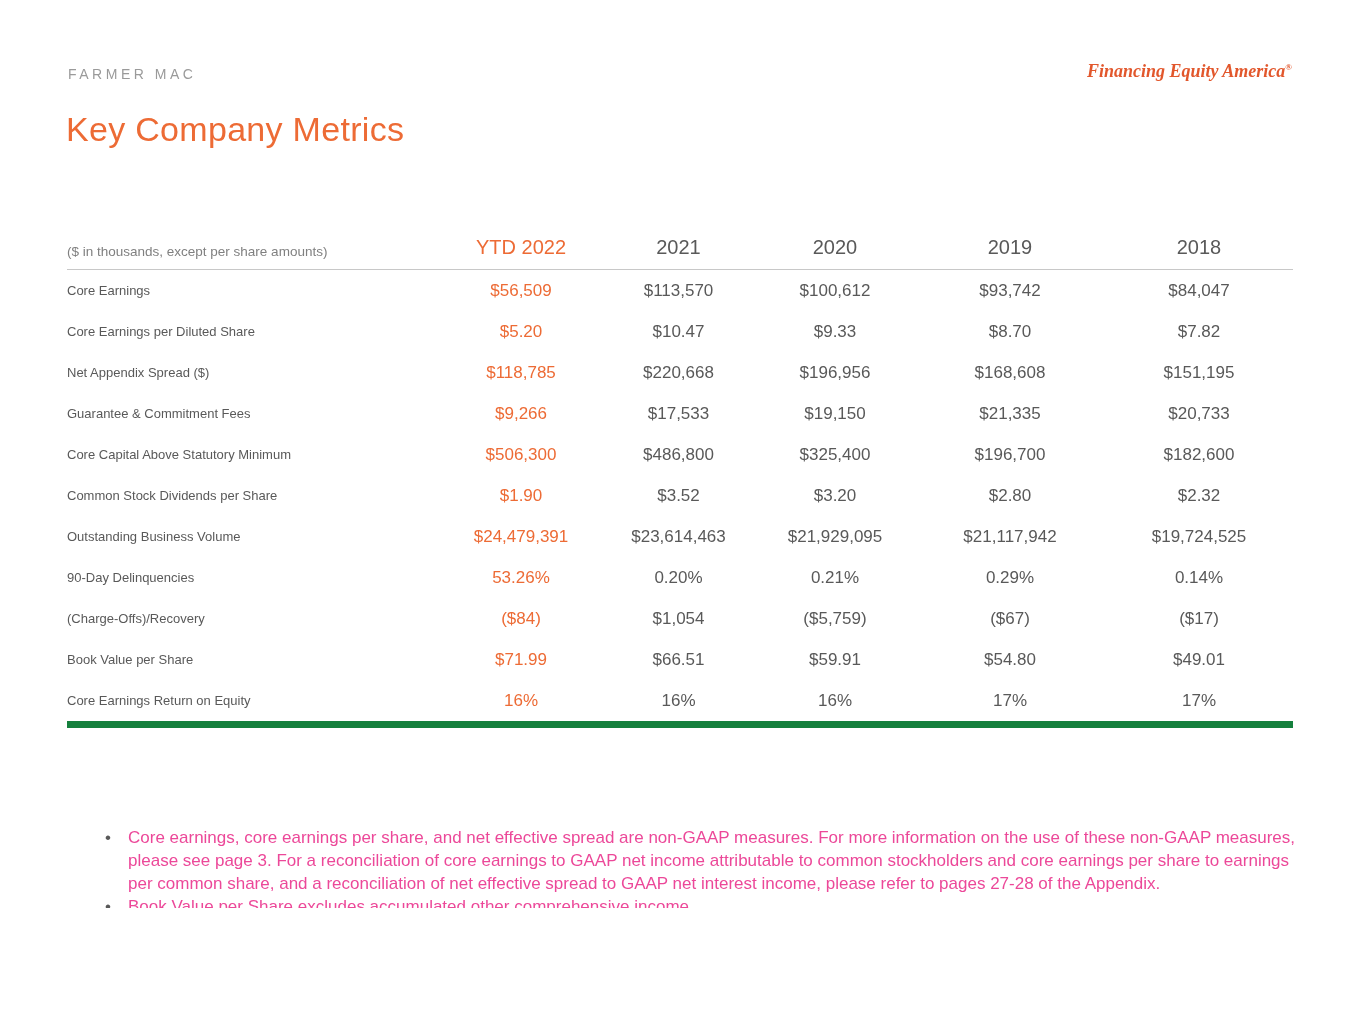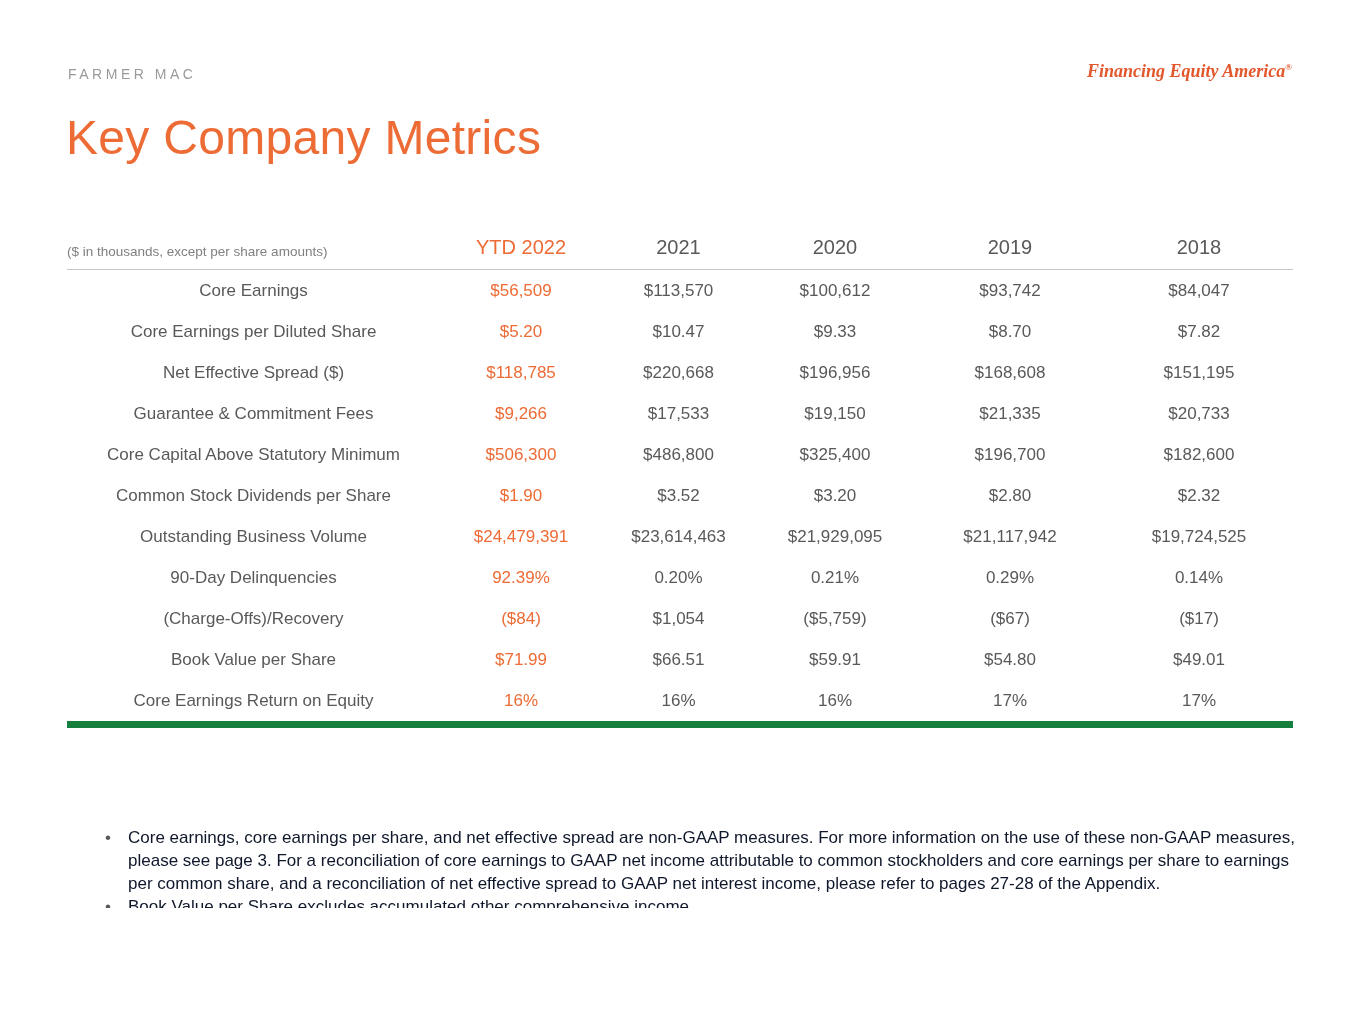--- a/index.html
+++ b/index.html
@@ -19,47 +19,47 @@
   }
   .tagline {
     position:absolute; right:73px; top:61px;
     font-family:"Liberation Serif", serif;
     font-style:italic; font-weight:700;
     font-size:18px; color:var(--brand);
   }
   .tagline sup { font-size:9px; }
   .title {
     position:absolute; left:66px; top:110px; margin:0;
-    font-size:48px; font-weight:400; letter-spacing:0.3px;
+    font-size:34px; font-weight:400; letter-spacing:0.3px;
     color:var(--accent);
   }
   table.metrics {
     position:absolute; left:67px; top:236px;
     width:1226px; border-collapse:collapse; table-layout:fixed;
   }
   .metrics thead th {
     border-bottom:1px solid #c8c8c8;
     padding:0 0 10px 0; font-weight:400; vertical-align:bottom;
   }
   .metrics th.caption {
     text-align:left; font-size:13.5px; color:#808080;margin-left:29px;
   }
   .metrics th.year { text-align:center; font-size:20px; color:#595959; }
   .metrics th.ytd, .metrics td.ytd { color:var(--accent); }
   .metrics tbody td {
     height:41px; padding:0;
     font-size:17px; color:#595959; text-align:center;
     vertical-align:middle;
   }
-  .metrics td.label { text-align:center; font-size:17px; }
+  .metrics td.label { text-align:left; font-size:13px; }
   .metrics tbody tr:last-child td { border-bottom:7px solid #15803d; }
   ul.footnotes {
     position:absolute; left:103px; top:826px; width:1196px;
     margin:0; padding:0; list-style:none;
-    color:#0f172a; font-size:17px; line-height:23px;
+    color:#ec4899; font-size:17px; line-height:23px;
   }
   ul.footnotes li { position:relative; padding-left:25px; }
   ul.footnotes li::before { content:"\2022"; position:absolute; left:2px; top:0; color:#595959; }
   .logo { position:absolute; left:72px; top:954px; width:28px; height:28px; }
   .page-footer { position:absolute; right:72px; top:952px; text-align:right; }
   .pageno { font-size:17px; color:var(--accent); display:inline-block; }
   .pageno-bar { width:26px; height:3px; background:var(--accent); margin-top:11px; margin-left:auto; }
 </style>
 </head>
 <body>
@@ -102,21 +102,21 @@
       </tr>
       <tr>
         <td class="label">Core Earnings per Diluted Share</td>
         <td class="ytd">$5.20</td>
         <td>$10.47</td>
         <td>$9.33</td>
         <td>$8.70</td>
         <td>$7.82</td>
       </tr>
       <tr>
-        <td class="label">Net Effective Spread ($)</td>
+        <td class="label">Net Appendix Spread ($)</td>
         <td class="ytd">$118,785</td>
         <td>$220,668</td>
         <td>$196,956</td>
         <td>$168,608</td>
         <td>$151,195</td>
       </tr>
       <tr>
         <td class="label">Guarantee &amp; Commitment Fees</td>
         <td class="ytd">$9,266</td>
         <td>$17,533</td>
@@ -143,21 +143,21 @@
       <tr>
         <td class="label">Outstanding Business Volume</td>
         <td class="ytd">$24,479,391</td>
         <td>$23,614,463</td>
         <td>$21,929,095</td>
         <td>$21,117,942</td>
         <td>$19,724,525</td>
       </tr>
       <tr>
         <td class="label">90-Day Delinquencies</td>
-        <td class="ytd">92.39%</td>
+        <td class="ytd">53.26%</td>
         <td>0.20%</td>
         <td>0.21%</td>
         <td>0.29%</td>
         <td>0.14%</td>
       </tr>
       <tr>
         <td class="label">(Charge-Offs)/Recovery</td>
         <td class="ytd">($84)</td>
         <td>$1,054</td>
         <td>($5,759)</td>

